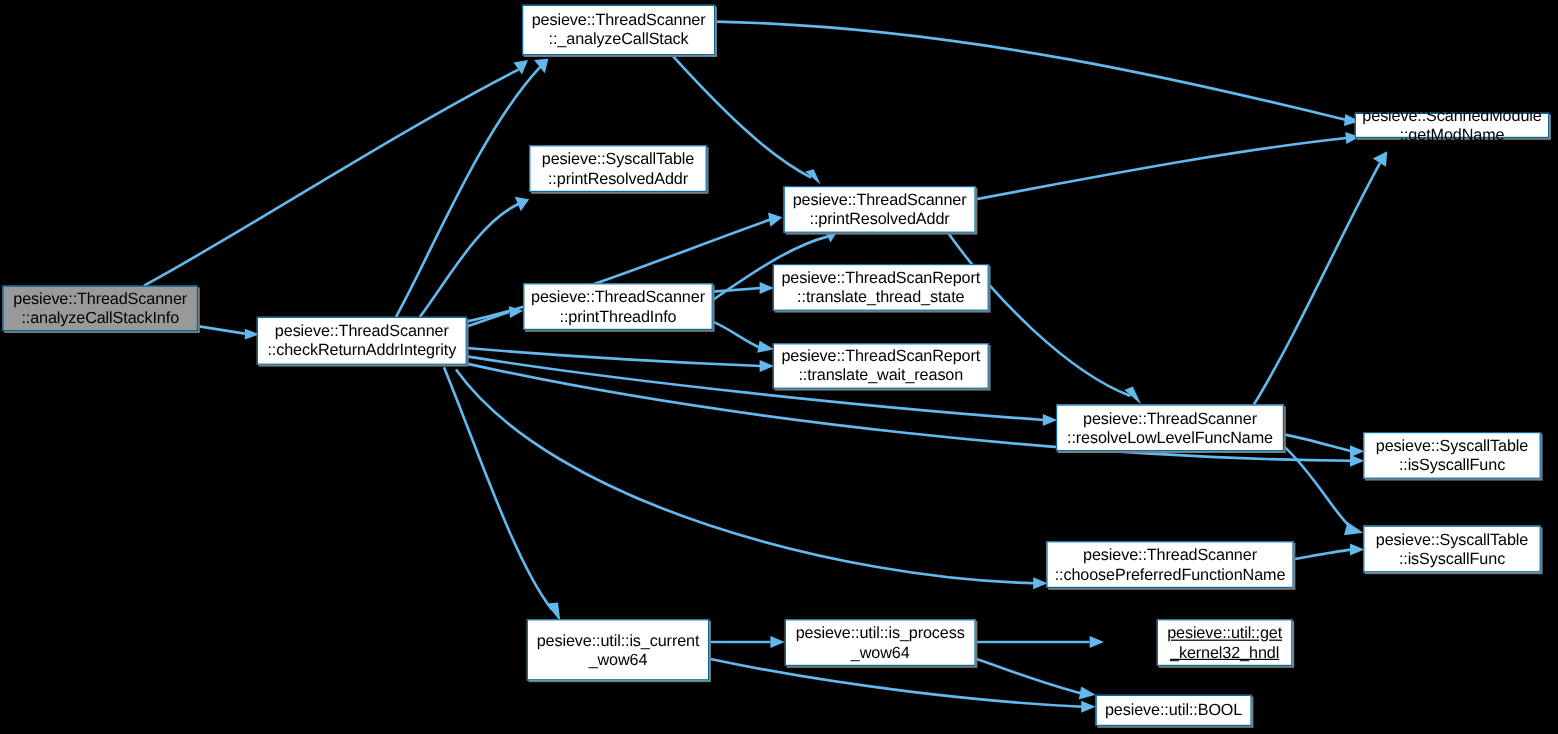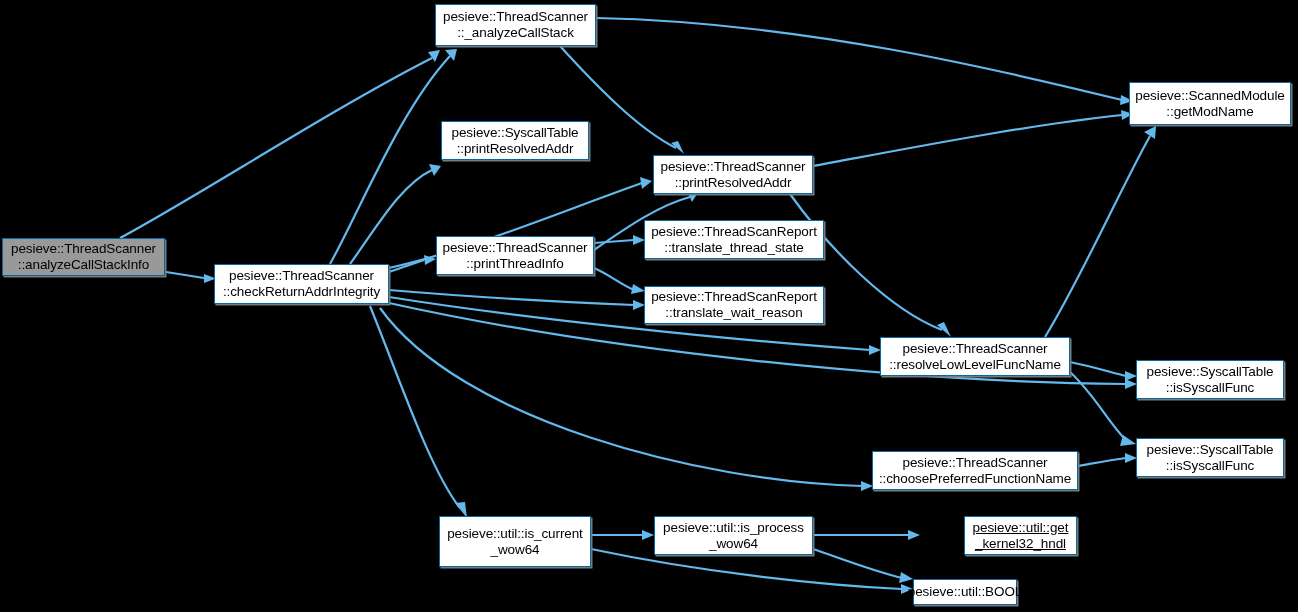--- a/index.html
+++ b/index.html
@@ -200,21 +200,21 @@
         <span class="node-line">::translate_wait_reason</span>
       </div>
       <div class="node-box" style="left: 880px; top: 337px; width: 190px; height: 39px;">
         <span class="node-line">pesieve::ThreadScanner</span>
         <span class="node-line">::resolveLowLevelFuncName</span>
       </div>
       <div class="node-box" style="left: 872px; top: 451px; width: 206px; height: 39px;">
         <span class="node-line">pesieve::ThreadScanner</span>
         <span class="node-line">::choosePreferredFunctionName</span>
       </div>
-      <div class="node-box" style="left: 1129px; top: 82px; width: 162px; height: 43px;">
+      <div class="node-box" style="left: 1129px; top: 94px; width: 162px; height: 21px;">
         <span class="node-line">pesieve::ScannedModule</span>
         <span class="node-line">::getModName</span>
       </div>
       <div class="node-box" style="left: 1136px; top: 360px; width: 148px; height: 39px;">
         <span class="node-line">pesieve::SyscallTable</span>
         <span class="node-line">::isSyscallFunc</span>
       </div>
       <div class="node-box" style="left: 1136px; top: 438px; width: 148px; height: 39px;">
         <span class="node-line">pesieve::SyscallTable</span>
         <span class="node-line">::isSyscallFunc</span>
@@ -224,17 +224,17 @@
         <span class="node-line">_wow64</span>
       </div>
       <div class="node-box" style="left: 654px; top: 516px; width: 159px; height: 39px;">
         <span class="node-line">pesieve::util::is_process</span>
         <span class="node-line">_wow64</span>
       </div>
       <div class="node-box" style="left: 964px; top: 516px; width: 113px; height: 39px; text-decoration: underline;">
         <span class="node-line">pesieve::util::get</span>
         <span class="node-line">_kernel32_hndl</span>
       </div>
-      <div class="node-box" style="left: 913px; top: 579px; width: 104px; height: 26px;">
+      <div class="node-box" style="left: 913px; top: 579px; width: 130px; height: 26px;">
         <span class="node-line">pesieve::util::BOOL</span>
       </div>
     </div>
 </div>
 
 </body></html>

